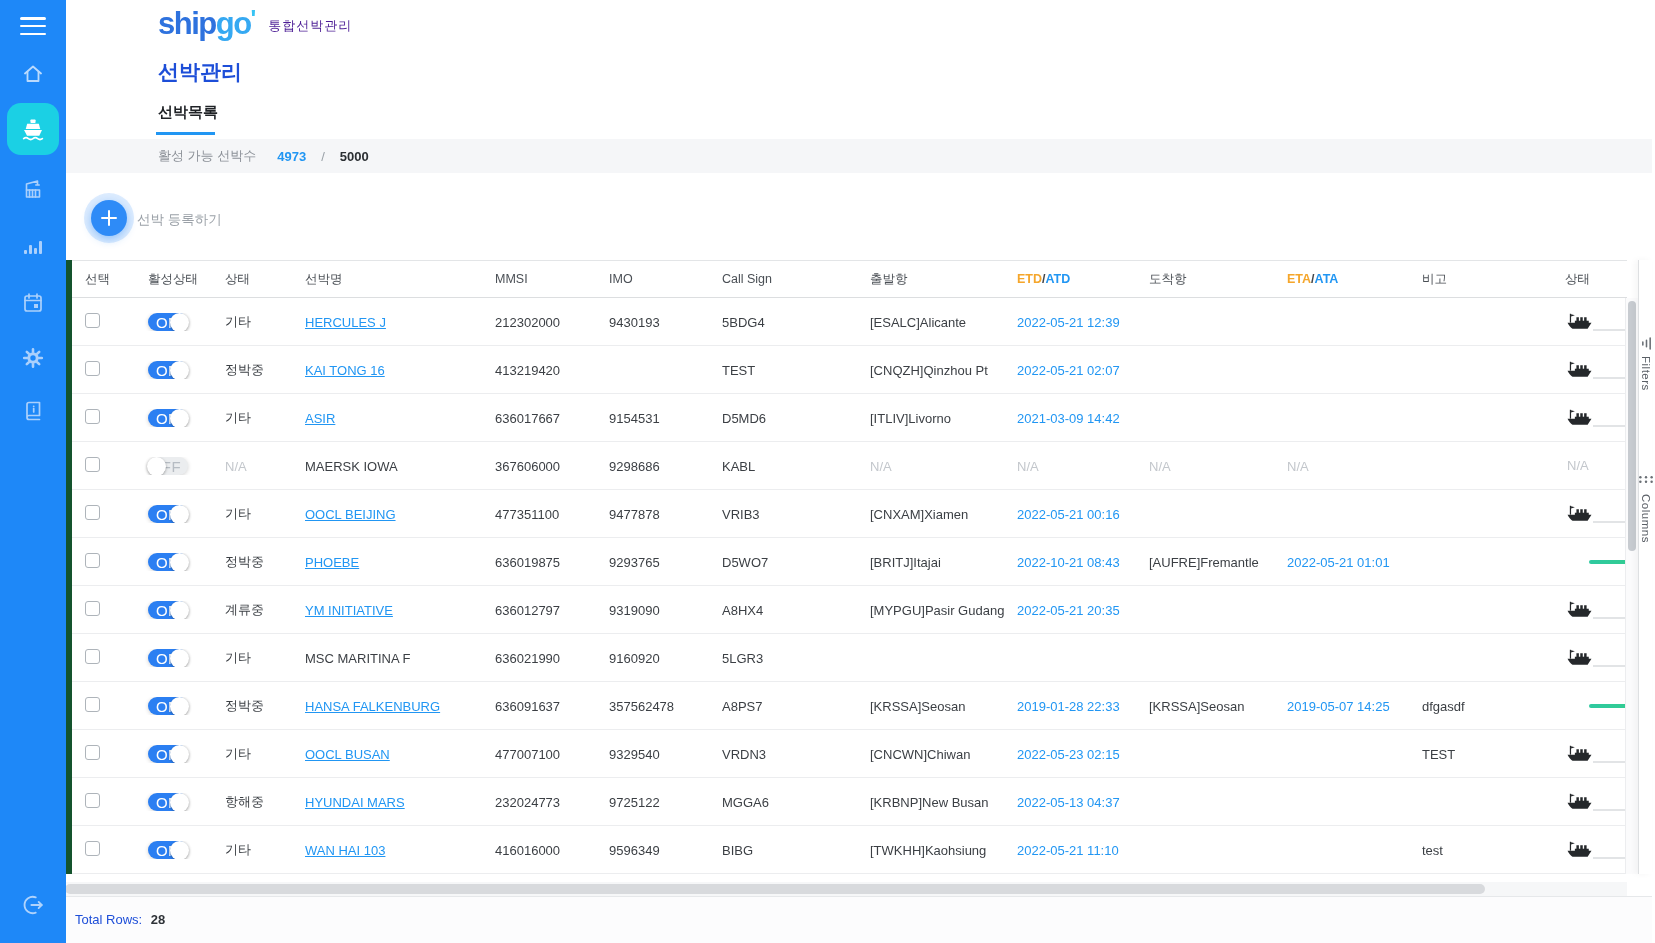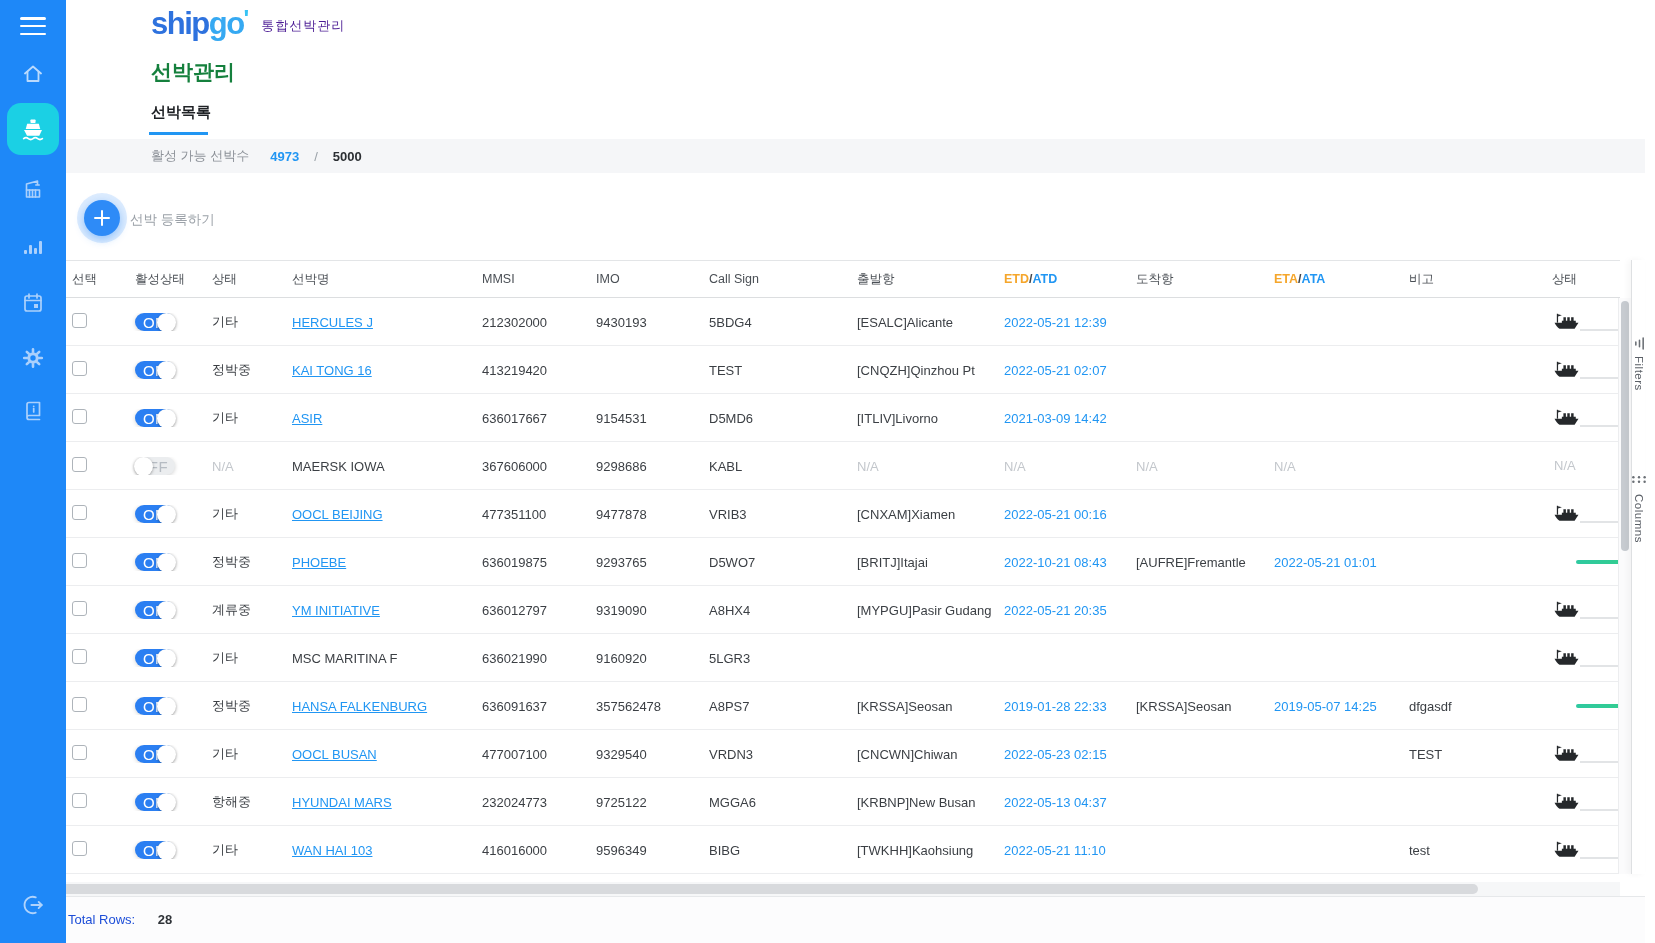--- a/index.html
+++ b/index.html
@@ -20,48 +20,48 @@
   .sb-item{position:absolute;left:0;width:66px;display:flex;justify-content:center;cursor:pointer}
   .sb-item svg{opacity:.8}
   .sb-home{top:62px}
   .sb-active-wrap{top:103px;left:7px;width:52px;height:52px;border-radius:14px;
     background:var(--c-active-item);display:flex;align-items:center;justify-content:center}
   .sb-active-wrap svg{opacity:1}
   .sb-crane{top:177px}.sb-chart{top:233px}.sb-cal{top:291px}.sb-gear{top:346px}.sb-book{top:399px}
   .sb-logout{top:892px}
 
   
-  main{position:absolute;left:56px;top:0;width:1589px;height:814px}
+  main{position:absolute;left:63px;top:0;width:1589px;height:814px}
   .brand{position:absolute;left:95px;top:8px;display:flex;align-items:flex-end}
   .b-ship{font-size:31px;font-weight:700;letter-spacing:-1.5px;color:#2E72DE;line-height:1}
   .b-go{font-size:31px;font-weight:700;letter-spacing:-1.5px;color:#36A9F2;line-height:1}
   .b-tick{font-size:24px;font-weight:700;color:#37C3F4;line-height:1;transform:translateY(-8px)}
   .b-suffix{margin-left:12px;font-size:13px;color:#4c1d95;letter-spacing:1px;transform:translateY(-4px)}
-  .page-title{position:absolute;left:95px;top:58px;margin:0;font-size:21px;font-weight:700;color:#15803d}
+  .page-title{position:absolute;left:95px;top:58px;margin:0;font-size:21px;font-weight:700;color:#1d4ed8}
   .tab{position:absolute;left:95px;top:103px;font-size:15px;font-weight:700;color:#1F2226;cursor:pointer}
   .tab .underline{position:absolute;left:-2px;top:29px;width:59px;height:3px;background:var(--c-accent)}
 
   .stats{position:absolute;left:0;top:139px;width:1589px;height:34px;background:#F5F6F8;
          display:flex;align-items:center;padding-left:95px;font-size:13px;gap:15px}
   .stats .lbl{color:#8B9097}
   .stats .val-active{color:var(--c-accent);font-weight:700;margin-left:6px}
   .stats .div{color:#9AA1A8}
   .stats .val-total{color:#2B2F33;font-weight:700}
 
   .add-btn{position:absolute;left:28px;top:200px;width:36px;height:36px;border-radius:50%;
     background:#2E8BF7;border:none;cursor:pointer;
     box-shadow:0 0 0 7px rgba(46,139,247,.16),0 3px 10px rgba(46,139,247,.45)}
   .add-btn .ph,.add-btn .pv{position:absolute;background:#fff;border-radius:1px}
   .add-btn .ph{left:10px;top:16.8px;width:16px;height:2.4px}
   .add-btn .pv{left:16.8px;top:10px;width:2.4px;height:16px}
   .add-label{position:absolute;left:74px;top:211px;font-size:13.5px;color:#9BA1A8}
 
   
   .grid-viewport{position:absolute;left:2px;top:260px;width:1562px;height:614px;overflow:hidden;
-    border-left:1px solid #14532d}
+    border-left:7px solid #14532d}
   .thead{height:38px;display:grid;grid-template-columns:var(--cols);align-items:center;
     border-top:1px solid #E3E5E7;border-bottom:1px solid #DCDEE0;color:#4A4F55;font-size:12.5px}
   .cell{padding-left:13px;white-space:nowrap;overflow:hidden}
   .trow{height:48px;display:grid;grid-template-columns:var(--cols);align-items:center;
     border-bottom:1px solid #ECEDEF;font-size:13px;color:#3B3F44}
   .hdr-etd,.hdr-eta{color:var(--c-etd);font-weight:700}
   .hdr-atd,.hdr-ata{color:var(--c-accent);font-weight:700}
   .hdr-sep{color:#41454B;font-weight:700}
 
   .checkbox{display:inline-block;width:15px;height:15px;border:1.5px solid #AEB4BA;border-radius:3px;
@@ -101,21 +101,21 @@
   .sp-btn svg{transform:rotate(90deg)}
   .sp-filters{top:78px}
   .sp-columns{top:212px}
 
   .hscroll{position:absolute;left:2px;top:882px;width:1562px;height:14px;background:#F6F7F8}
   .hthumb{position:absolute;left:0;top:2px;width:1420px;height:10px;background:#D8DADD;border-radius:5px;cursor:pointer}
 
   footer{position:absolute;left:0;top:896px;width:1589px;height:47px;background:#FCFCFD;
     border-top:1px solid #E6E8EA;padding:15px 0 0 12px;font-size:13px}
   footer .f-lbl{color:#1d4ed8}
-  footer .f-val{color:#2F3338;font-weight:700;margin-left:19px}
+  footer .f-val{color:#2F3338;font-weight:700;margin-left:5px}
 </style>
 </head>
 <body>
 
 <div id="app">
 
   <aside class="sidebar">
     <div class="hamburger">
         <i></i>
         <i></i>

